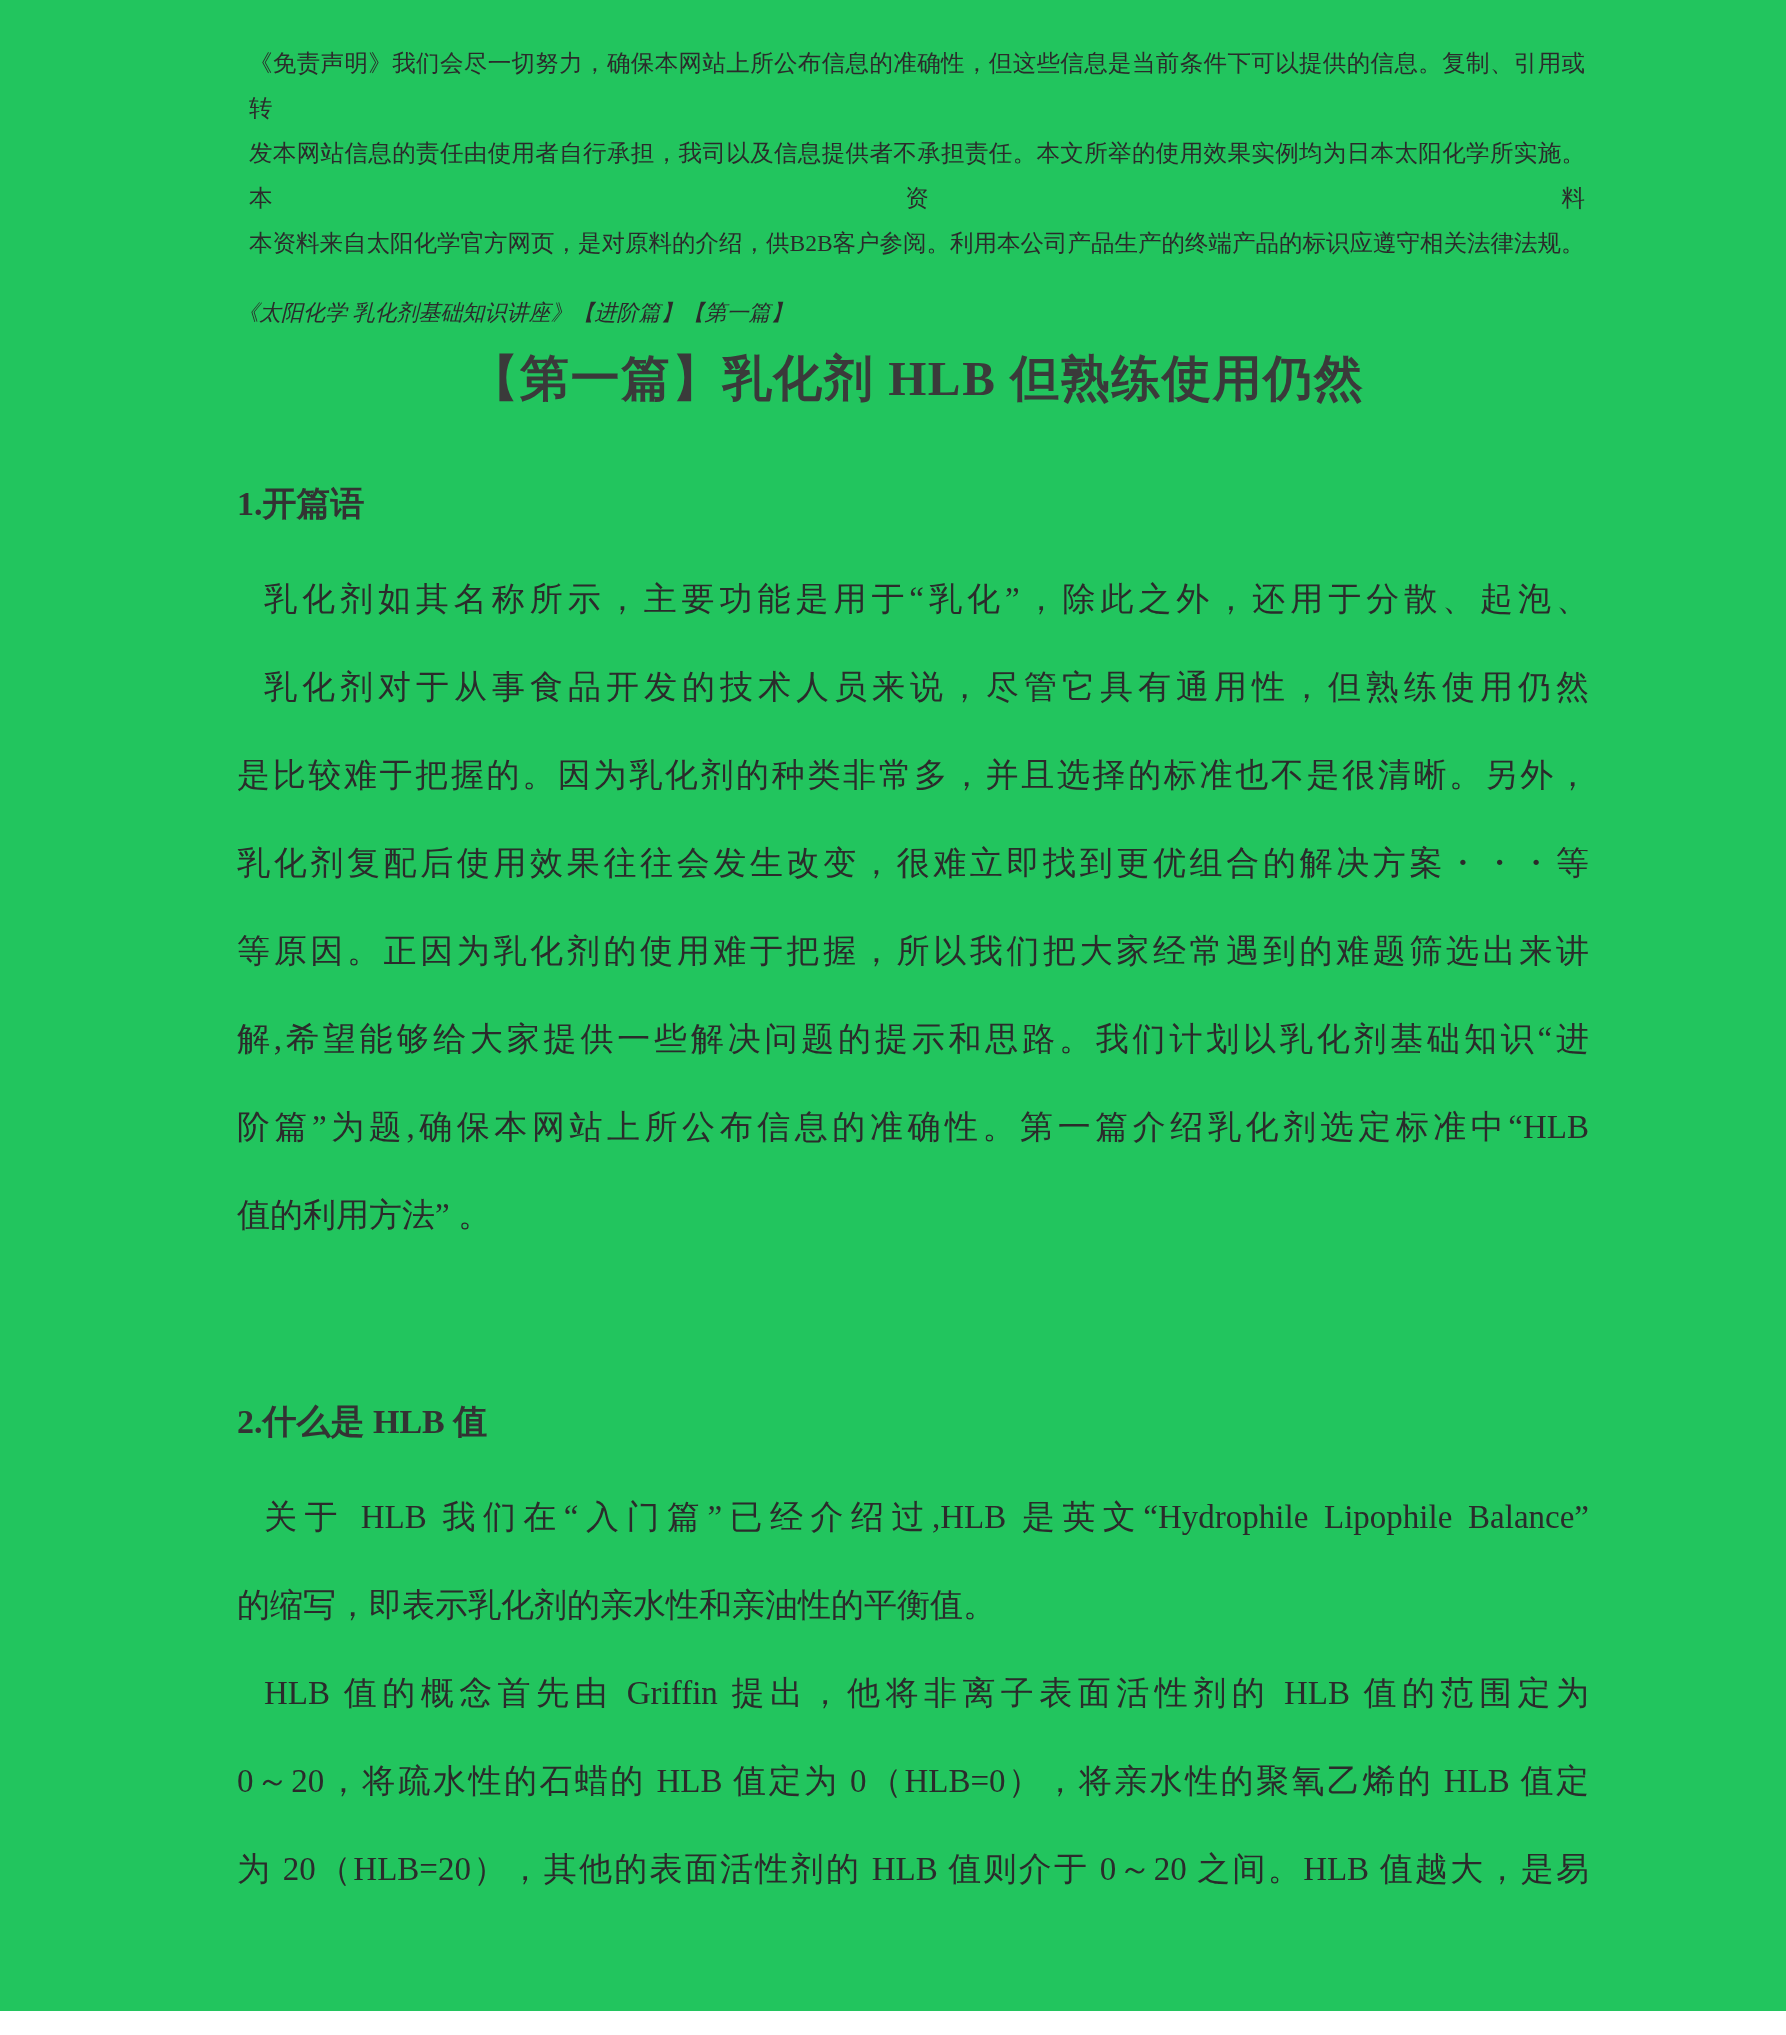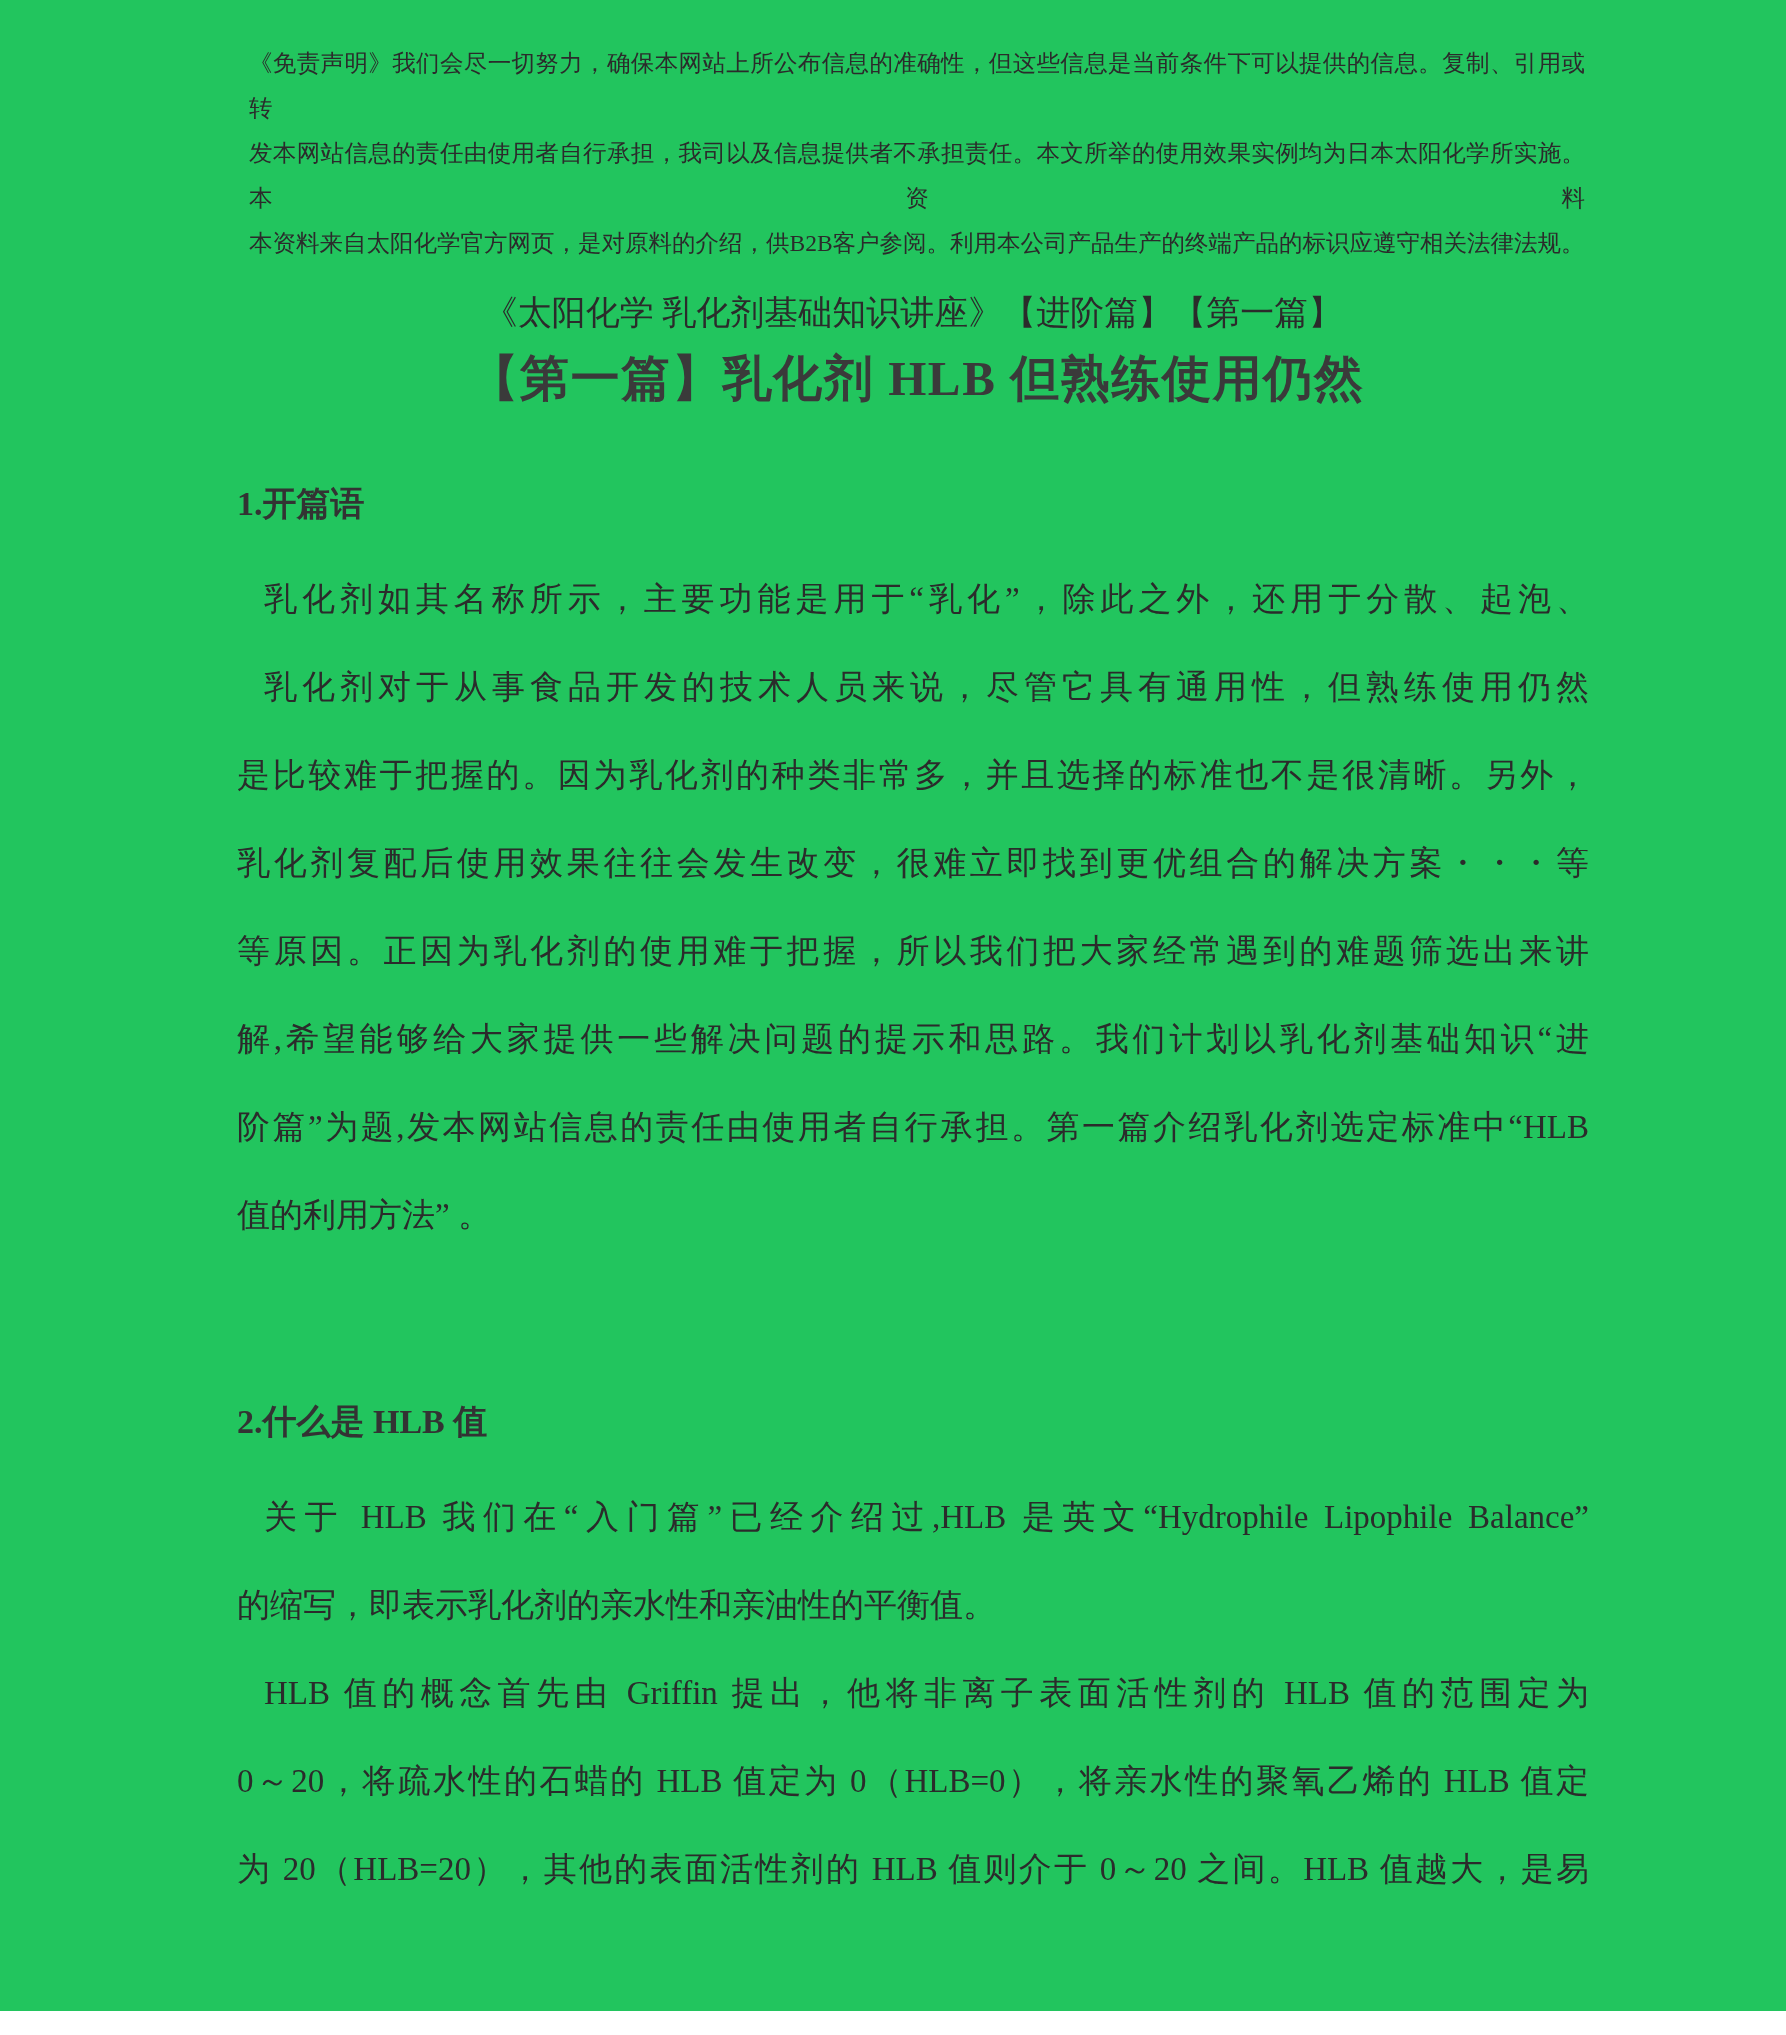--- a/index.html
+++ b/index.html
@@ -29,25 +29,26 @@
     line-height: 45px;
     text-align: justify;
     text-align-last: justify;
     color: #2b2b2b;
   }
   .disc-line.flush {
     text-align-last: left;
   }
   .subtitle {
     margin: 22px 221px 0 213px;
-    text-align: center;
-    font-size: 34px;
+    text-align: left;
+    font-size: 22px;
     line-height: 49px;
     color: #2b2b2b;
     font-weight: normal;
+    font-style: italic;
   }
   .doc-title {
     margin: 9.4px 0 0 0;
     text-align: center;
     font-size: 49px;
     line-height: 66px;
     color: #3a3a3a;
     font-weight: bold;
     letter-spacing: 1.6px;
   }
@@ -94,21 +95,21 @@
   <h1 class="doc-title">【第一篇】乳化剂 HLB 但熟练使用仍然</h1>
   <div class="content">
       <section class="section">
         <h2 class="section-heading">1.开篇语</h2>
         <div class="body-line indent">乳化剂如其名称所示，主要功能是用于“乳化”，除此之外，还用于分散、起泡、</div>
         <div class="body-line indent">乳化剂对于从事食品开发的技术人员来说，尽管它具有通用性，但熟练使用仍然</div>
         <div class="body-line">是比较难于把握的。因为乳化剂的种类非常多，并且选择的标准也不是很清晰。另外，</div>
         <div class="body-line">乳化剂复配后使用效果往往会发生改变，很难立即找到更优组合的解决方案・・・等</div>
         <div class="body-line">等原因。正因为乳化剂的使用难于把握，所以我们把大家经常遇到的难题筛选出来讲</div>
         <div class="body-line">解,希望能够给大家提供一些解决问题的提示和思路。我们计划以乳化剂基础知识“进</div>
-        <div class="body-line">阶篇”为题,发本网站信息的责任由使用者自行承担。第一篇介绍乳化剂选定标准中“HLB</div>
+        <div class="body-line">阶篇”为题,确保本网站上所公布信息的准确性。第一篇介绍乳化剂选定标准中“HLB</div>
         <div class="body-line flush">值的利用方法” 。</div>
       </section>
       <section class="section">
         <h2 class="section-heading">2.什么是 HLB 值</h2>
         <div class="body-line indent">关于 HLB 我们在“入门篇”已经介绍过,HLB 是英文“Hydrophile Lipophile Balance”</div>
         <div class="body-line flush">的缩写，即表示乳化剂的亲水性和亲油性的平衡值。</div>
         <div class="body-line indent">HLB 值的概念首先由 Griffin 提出，他将非离子表面活性剂的 HLB 值的范围定为</div>
         <div class="body-line">0～20，将疏水性的石蜡的 HLB 值定为 0（HLB=0），将亲水性的聚氧乙烯的 HLB 值定</div>
         <div class="body-line">为 20（HLB=20），其他的表面活性剂的 HLB 值则介于 0～20 之间。HLB 值越大，是易</div>
       </section>

